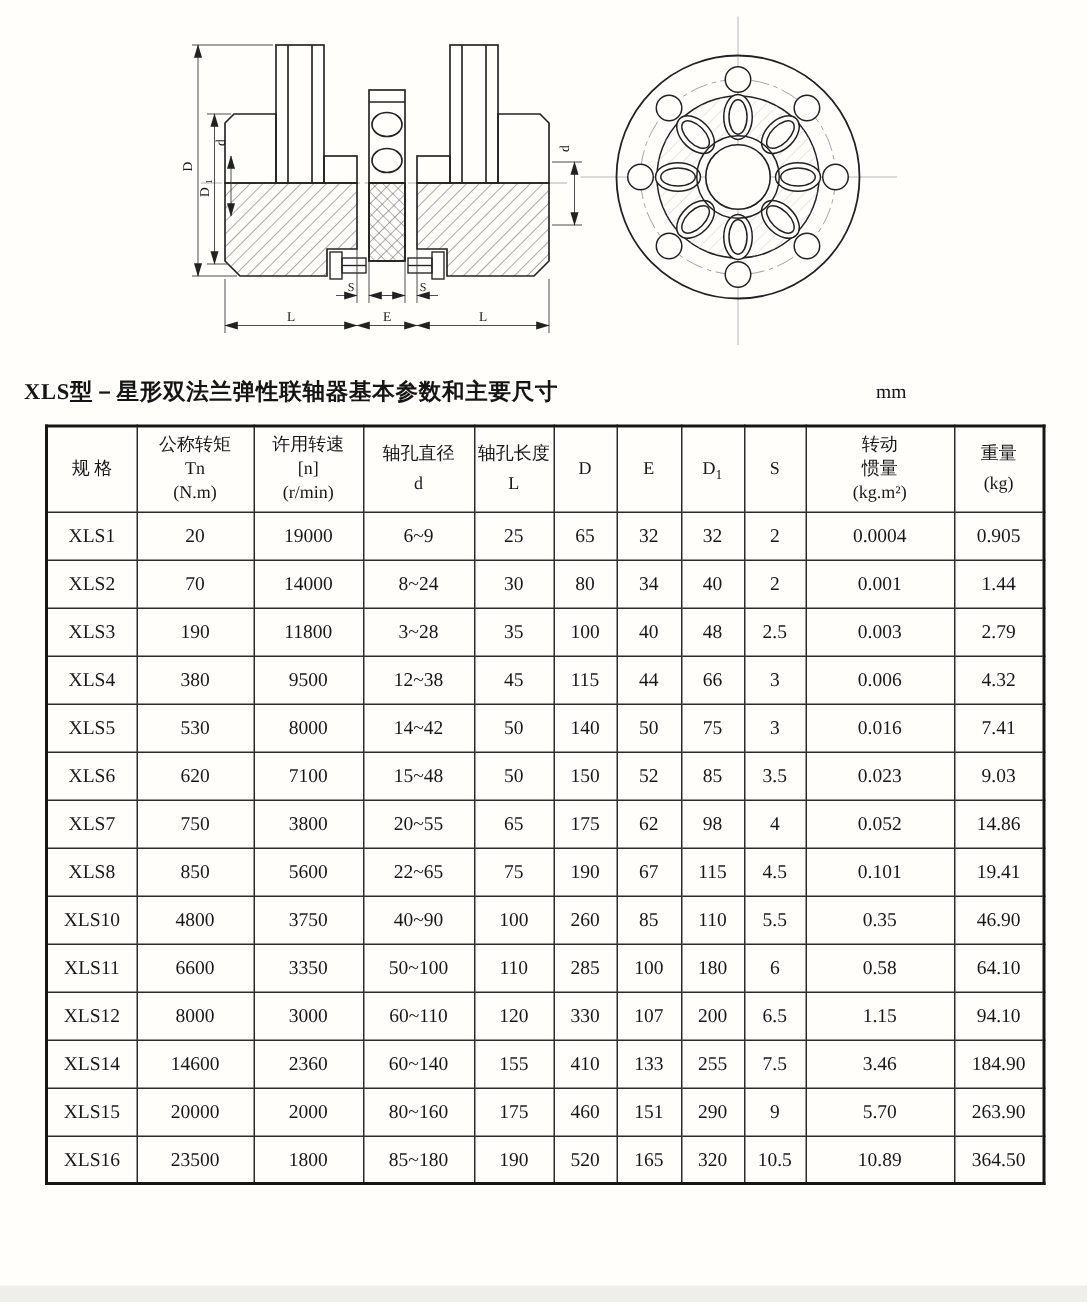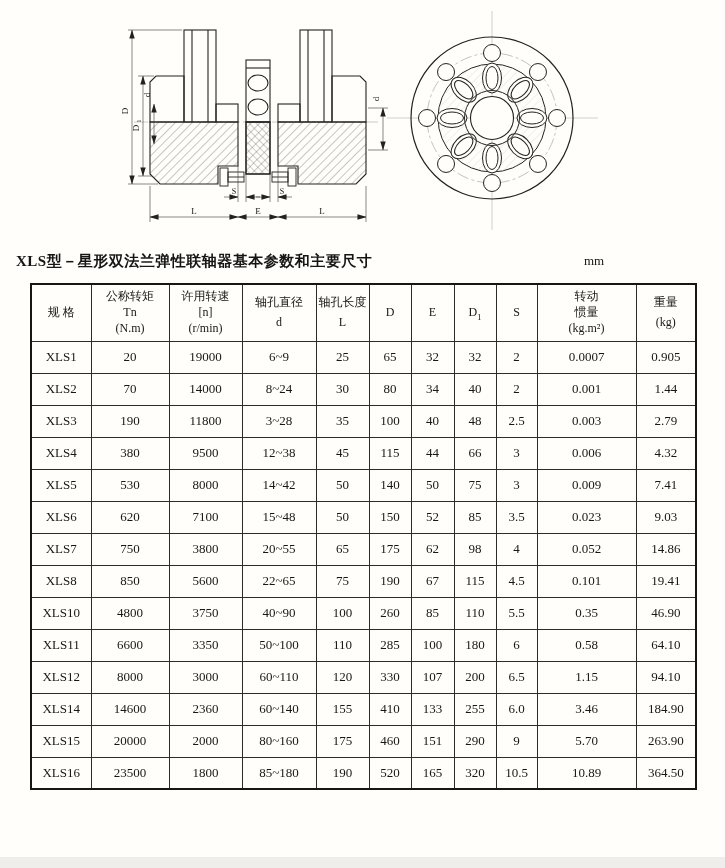--- a/index.html
+++ b/index.html
@@ -278,21 +278,21 @@
         <tr>
           <td>XLS1</td>
           <td>20</td>
           <td>19000</td>
           <td>6~9</td>
           <td>25</td>
           <td>65</td>
           <td>32</td>
           <td>32</td>
           <td>2</td>
-          <td>0.0007</td>
+          <td>0.0004</td>
           <td>0.905</td>
         </tr>
         <tr>
           <td>XLS2</td>
           <td>70</td>
           <td>14000</td>
           <td>8~24</td>
           <td>30</td>
           <td>80</td>
           <td>34</td>
@@ -330,21 +330,21 @@
         <tr>
           <td>XLS5</td>
           <td>530</td>
           <td>8000</td>
           <td>14~42</td>
           <td>50</td>
           <td>140</td>
           <td>50</td>
           <td>75</td>
           <td>3</td>
-          <td>0.009</td>
+          <td>0.016</td>
           <td>7.41</td>
         </tr>
         <tr>
           <td>XLS6</td>
           <td>620</td>
           <td>7100</td>
           <td>15~48</td>
           <td>50</td>
           <td>150</td>
           <td>52</td>
@@ -420,21 +420,21 @@
         </tr>
         <tr>
           <td>XLS14</td>
           <td>14600</td>
           <td>2360</td>
           <td>60~140</td>
           <td>155</td>
           <td>410</td>
           <td>133</td>
           <td>255</td>
-          <td>6.0</td>
+          <td>7.5</td>
           <td>3.46</td>
           <td>184.90</td>
         </tr>
         <tr>
           <td>XLS15</td>
           <td>20000</td>
           <td>2000</td>
           <td>80~160</td>
           <td>175</td>
           <td>460</td>

